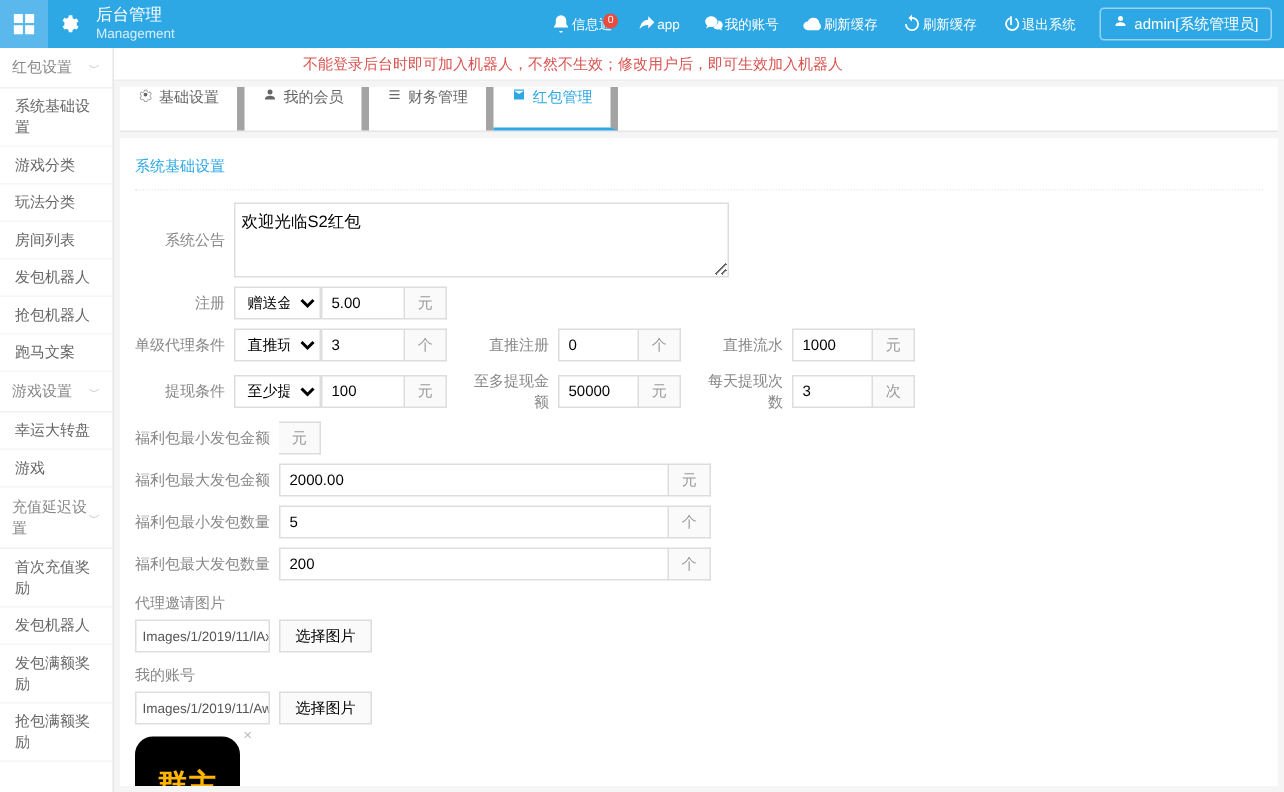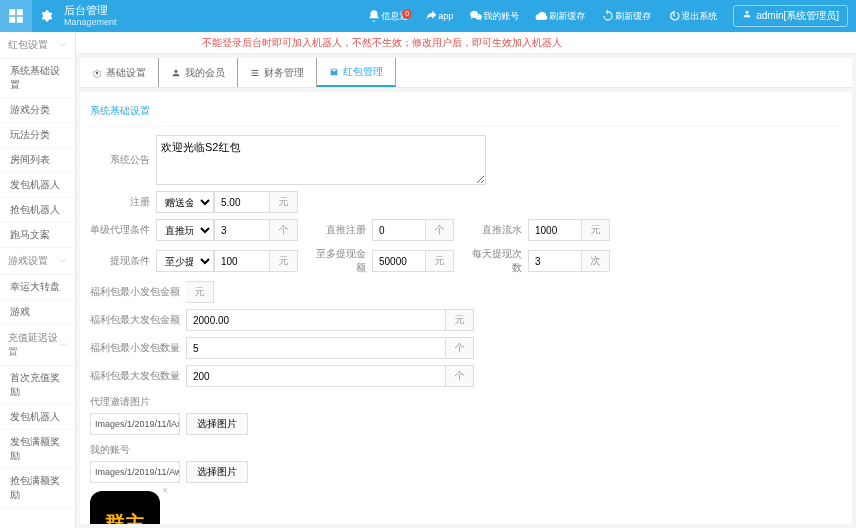--- a/index.html
+++ b/index.html
@@ -19,21 +19,21 @@
 .redbar{height:22px;background:#fff;color:#d9534f;font-size:10px;padding:0 12px;display:flex;align-items:center;border-bottom:1px solid #eee}
 .redbar span{margin-left:114px}
 .layout{display:flex;height:calc(528px - 32px)}
 .sidebar{width:76px;background:#fff;border-right:1px solid #e6e6e6;overflow-y:auto;font-size:10px}
 .sidebar::-webkit-scrollbar{width:4px}
 .sb-parent{padding:6px 8px;color:#888;display:flex;align-items:center;justify-content:space-between;cursor:pointer;border-bottom:1px solid #f2f2f2}
 .sb-item{padding:5px 10px;color:#666;cursor:pointer;border-bottom:1px solid #f6f6f6}
 .chev{font-size:8px;color:#bbb}
 .main{flex:1;display:flex;flex-direction:column;background:#f5f5f5;overflow:hidden}
 .tabs{height:30px;background:#fff;display:flex;border-bottom:1px solid #e6e6e6;margin:4px 4px 0;font-size:10px}
-.tab{padding:0 12px;display:flex;align-items:center;gap:4px;border-right:1px solid #a3a3a3;cursor:pointer;color:#666}
+.tab{padding:0 12px;display:flex;gap:4px;border-right:5px solid #a3a3a3;cursor:pointer;color:#666}
 .tab.active{border-bottom:2px solid #2ea8e5;color:#2ea8e5}
 .tab svg{width:10px;height:10px;fill:currentColor}
 .panel{flex:1;margin:4px;background:#fff;overflow-y:auto;padding:8px 10px}
 .panel::-webkit-scrollbar{width:6px}
 .panel-title{color:#2ea8e5;font-size:10px;padding:4px 0 8px;border-bottom:1px dotted #eee;margin-bottom:8px}
 .form-row{display:flex;align-items:center;margin-bottom:6px;font-size:10px}
 .form-row label{width:60px;text-align:right;color:#888;margin-right:6px;font-size:10px}
 .form-row textarea{width:330px;height:50px;border:1px solid #ddd;padding:4px;font-size:11px;resize:vertical}
 .inp{border:1px solid #ddd;height:22px;padding:0 6px;font-size:10px;background:#fff}
 .inp.w1{width:56px}

